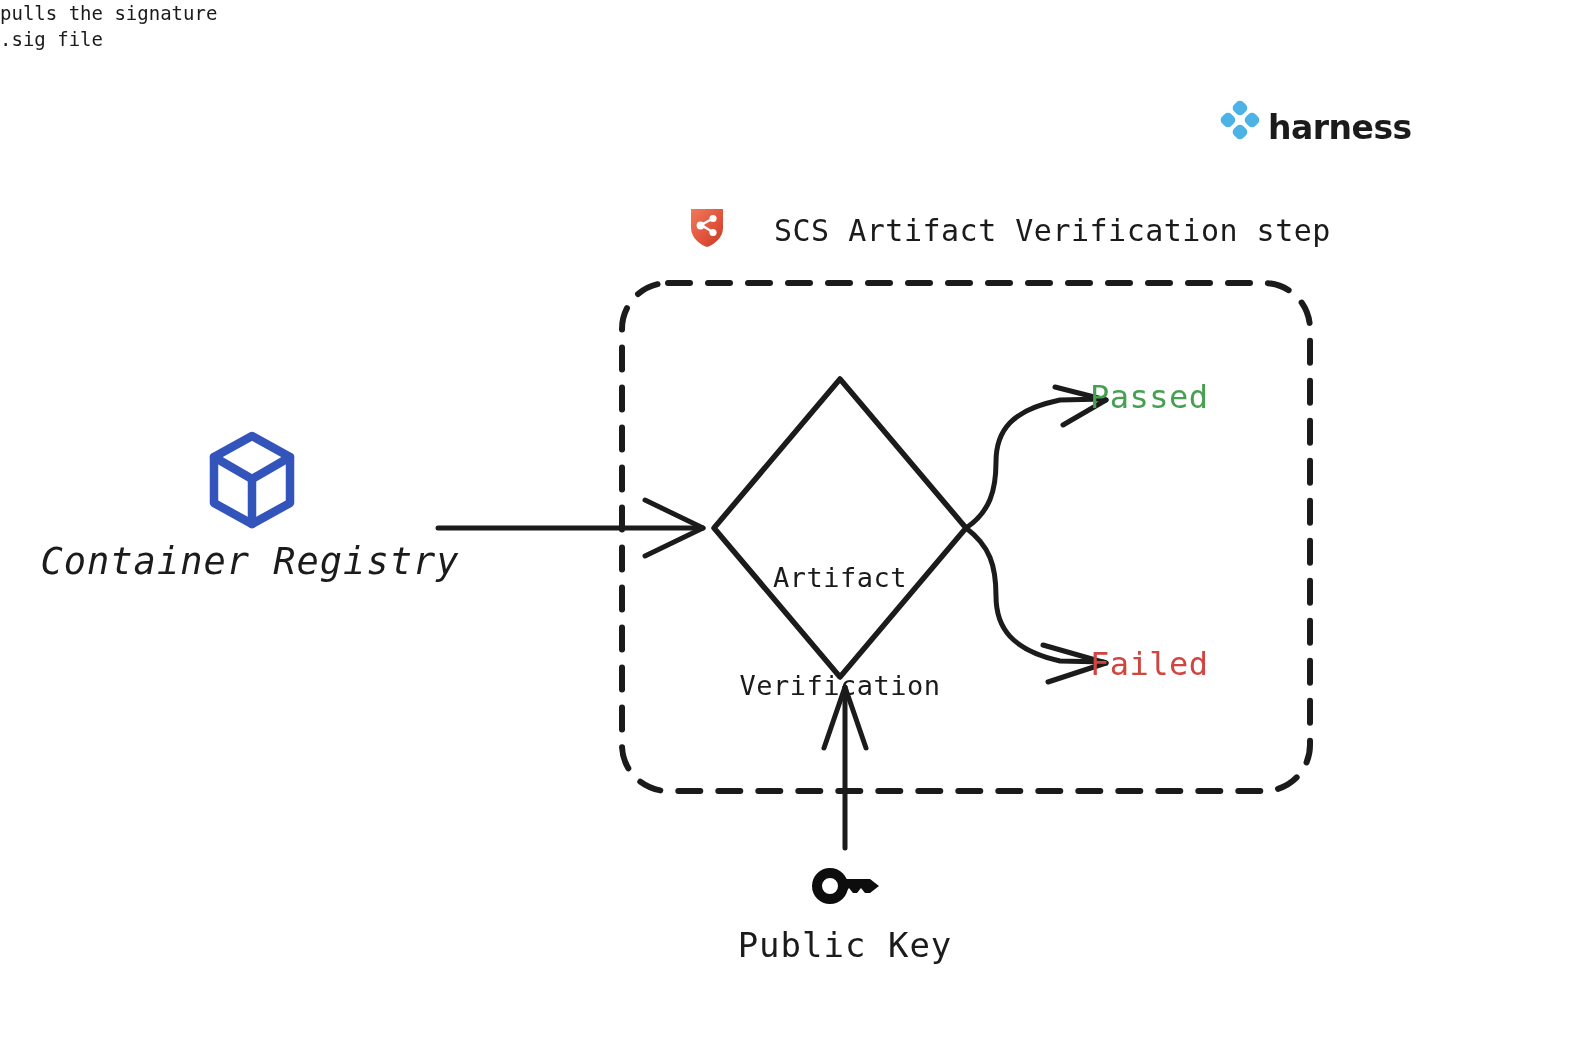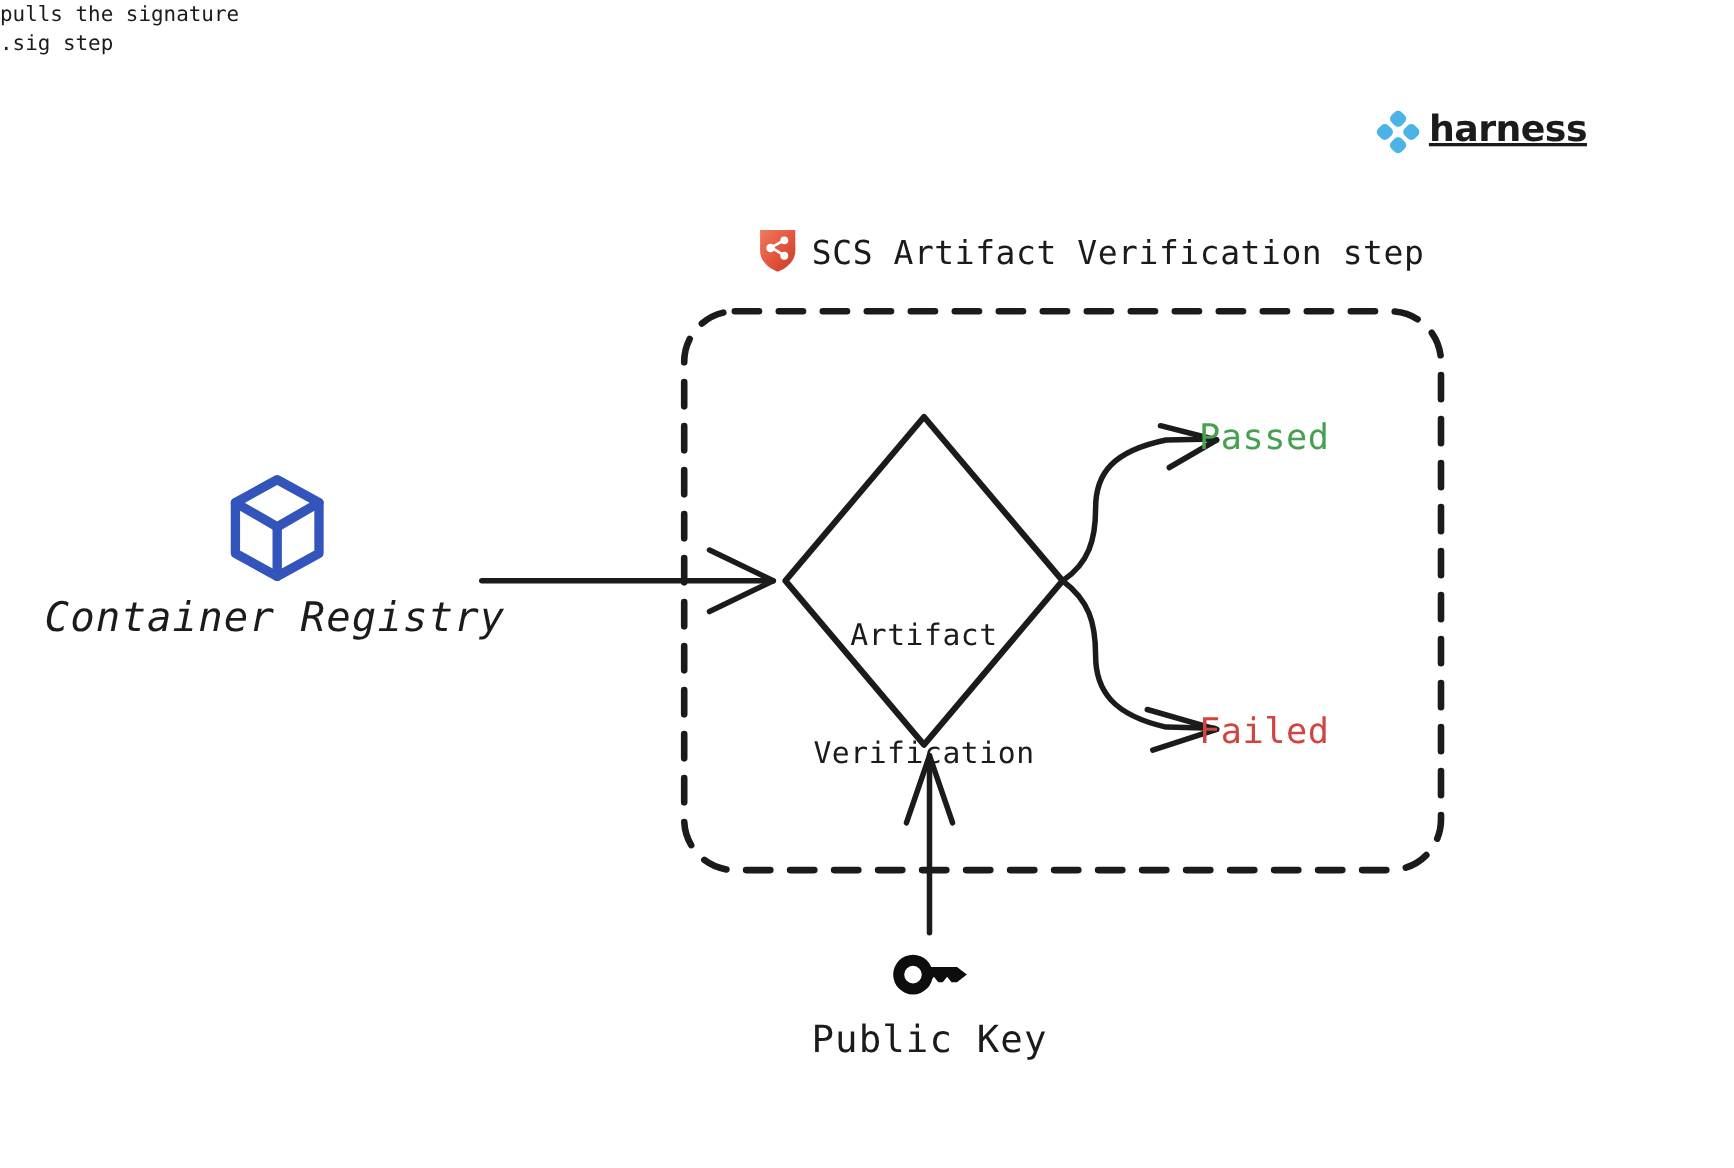--- a/index.html
+++ b/index.html
@@ -23,26 +23,25 @@
     left: 0;
     top: 0;
     width: 1576px;
     height: 1062px;
     pointer-events: none;
   }
 
   
   #harness-logo {
     position: absolute;
-    left: 1251px;
+    left: 1220px;
     top: 100px;
     display: flex;
-    align-items: flex-start;
+    align-items: flex-end;
     gap: 8px;
-    text-decoration: underline;
   }
   #harness-logo .wordmark {
     font-family: "DejaVu Sans", sans-serif;
     font-size: 33px;
     font-weight: 700;
     letter-spacing: -0.5px;
     color: #1b1b1b;
     line-height: 1;
   }
 
@@ -53,20 +52,21 @@
     top: 208px;
     display: flex;
     align-items: center;
     gap: 14px;
   }
   #step-title .title-text {
     font-size: 30px;
     letter-spacing: 0.5px;
     color: #1b1b1b;
     white-space: nowrap;
+    margin-left: 36px;
   }
 
   
   .node-label {
     position: absolute;
     text-align: center;
     white-space: pre;
     color: #1b1b1b;
   }
   #registry-title {
@@ -218,21 +218,21 @@
         <path d="M48 6 L86 27 L86 73 L48 94 L10 73 L10 27 Z"></path>
         <path d="M10 27 L48 49 L86 27"></path>
         <path d="M48 49 L48 94"></path>
       </g>
     </svg>
   </div>
   <div class="node-label" id="registry-title">Container Registry</div>
 
   <div id="edge-caption">
     <div>pulls the signature</div>
-    <div>.sig step</div>
+    <div>.sig file</div>
   </div>
 
   <div class="node-label" id="diamond-label">
     <div>Artifact</div>
     <div>Verification</div>
   </div>
 
   <div class="node-label" id="failed-label" style="color:#D0453F">Failed</div>
   <div class="node-label" id="passed-label" style="color:#45A050">Passed</div>
 

